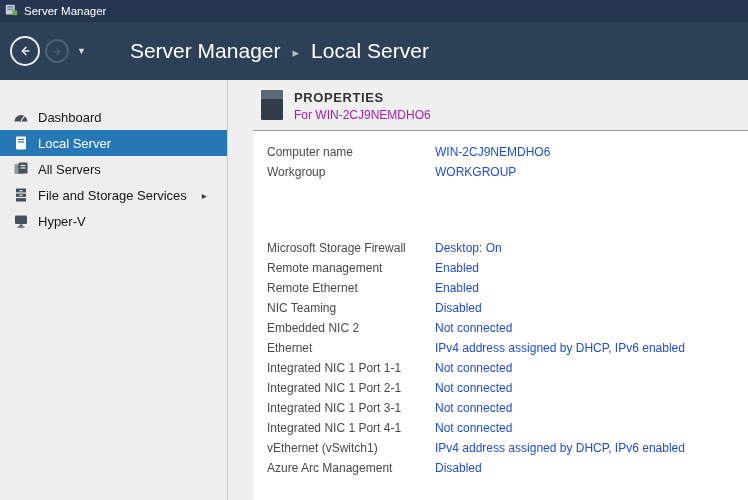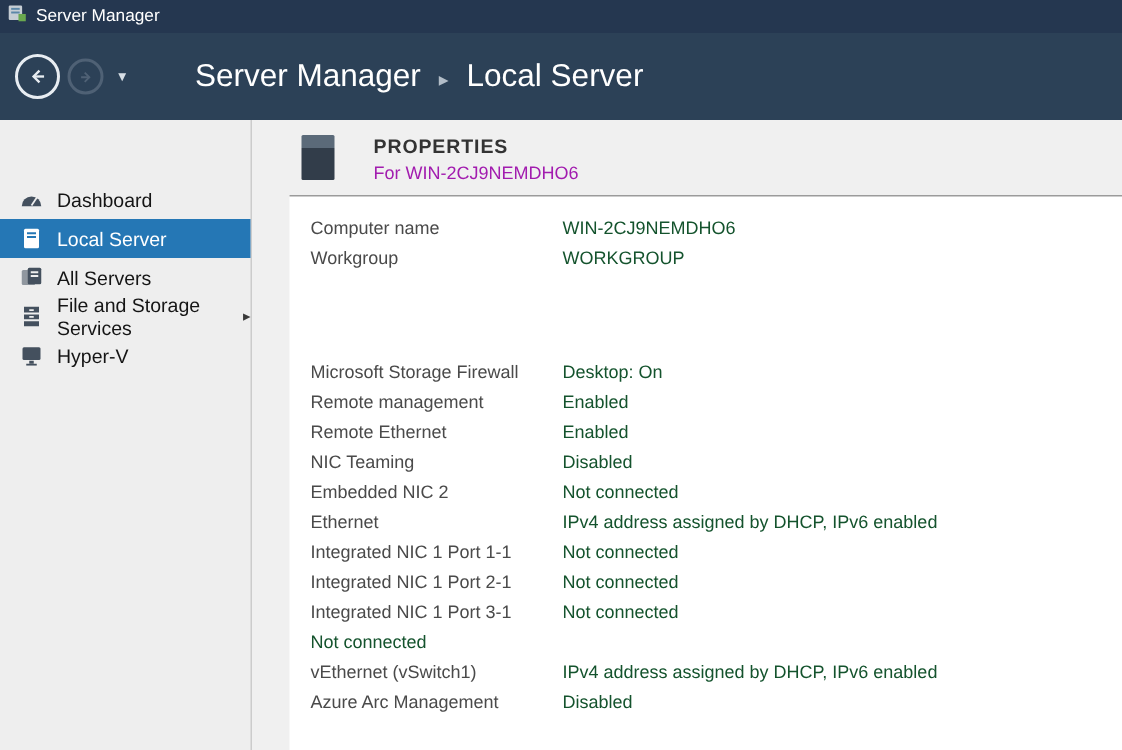--- a/index.html
+++ b/index.html
@@ -36,56 +36,56 @@
     margin-left: 44px; color: #ffffff; font-size: 21px; font-weight: 400;
     display: flex; align-items: center; white-space: nowrap;
   }
   .breadcrumb .crumb { cursor: pointer; }
   .breadcrumb .sep { font-size: 13px; color: #b2bdc8; margin: 0 12px; padding-top: 3px; }
 
   
   .app-body { display: flex; height: 420px; }
 
   .sidebar {
-    width: 168px; background: #eeeeee; border-right: 1px solid #cccccc;
-    padding-top: 40px; flex-shrink: 0;
+    width: 228px; background: #eeeeee; border-right: 1px solid #cccccc;
+    padding-top: 24px; flex-shrink: 0;
   }
   .sidebar ul { list-style: none; margin: 0; padding: 0; }
   .side-item {
     height: 26px; display: flex; align-items: center;
     padding-left: 13px; gap: 9px; font-size: 13px; color: #151515; cursor: pointer;
   }
   .side-item .icon { width: 16px; height: 16px; color: #44505e; display: flex; flex-shrink: 0; }
   .side-item .icon svg .detail { stroke: #eeeeee; stroke-width: 1.2; }
   .side-item.selected { background: #2577b5; color: #ffffff; }
   .side-item.selected .icon { color: #ffffff; }
   .side-item.selected .icon svg .detail { stroke: #2577b5; }
   .side-item .chev { margin-left: 6px; font-size: 10px; color: #3a3a3a; }
 
   .main { flex: 1; background: #f0f0f0; display: flex; flex-direction: column; overflow: hidden; }
 
   .tile-header {
     height: 50px; display: flex; align-items: flex-start;
-    padding: 10px 0 0 33px; gap: 26px;
+    padding: 10px 0 0 33px; gap: 11px;
   }
   .tile-icon {
     width: 22px; height: 30px; border-radius: 1px;
     background: linear-gradient(#5b6a79 0 9px, #323d4a 9px);
   }
   .tile-title { font-size: 13px; font-weight: bold; color: #333333; letter-spacing: 0.6px; }
   .tile-subtitle { font-size: 12px; color: #a21caf; margin-top: 3px; }
 
   .tile-body {
     flex: 1; background: #ffffff; margin-left: 25px;
     border-top: 1px solid #9b9b9b;
     padding: 14px 0 0 14px;
   }
   .prop-row { height: 20px; display: flex; align-items: flex-start; font-size: 12px; white-space: nowrap; }
   .prop-label { width: 168px; color: #4a4a4a; flex-shrink: 0; }
-  .prop-value { color: #14532d; text-decoration: none; cursor: pointer; }
+  .prop-value { color: #1d4ed8; text-decoration: none; cursor: pointer; }
   .props-group + .props-group { margin-top: 56px; }
 </style>
 </head>
 <body>
 
 <div class="window">
 
   <div class="titlebar">
     <span class="app-icon">
       <svg width="13" height="13" viewBox="0 0 16 16">
@@ -235,20 +235,21 @@
             </div>
             <div class="prop-row">
               <span class="prop-label">Integrated NIC 1 Port 2-1</span>
               <a class="prop-value">Not connected</a>
             </div>
             <div class="prop-row">
               <span class="prop-label">Integrated NIC 1 Port 3-1</span>
               <a class="prop-value">Not connected</a>
             </div>
             <div class="prop-row">
+              <span class="prop-label">Integrated NIC 1 Port 4-1</span>
               <a class="prop-value">Not connected</a>
             </div>
             <div class="prop-row">
               <span class="prop-label">vEthernet (vSwitch1)</span>
               <a class="prop-value">IPv4 address assigned by DHCP, IPv6 enabled</a>
             </div>
             <div class="prop-row">
               <span class="prop-label">Azure Arc Management</span>
               <a class="prop-value">Disabled</a>
             </div>

